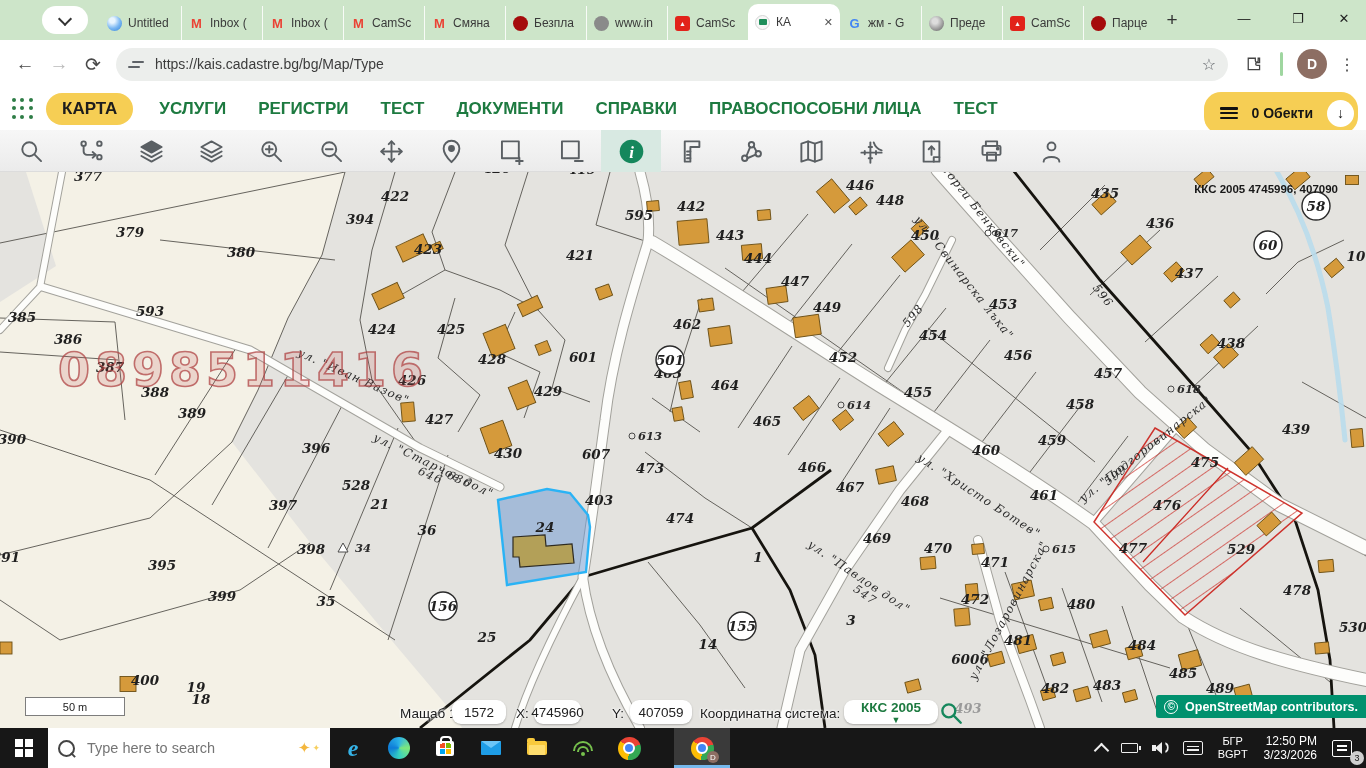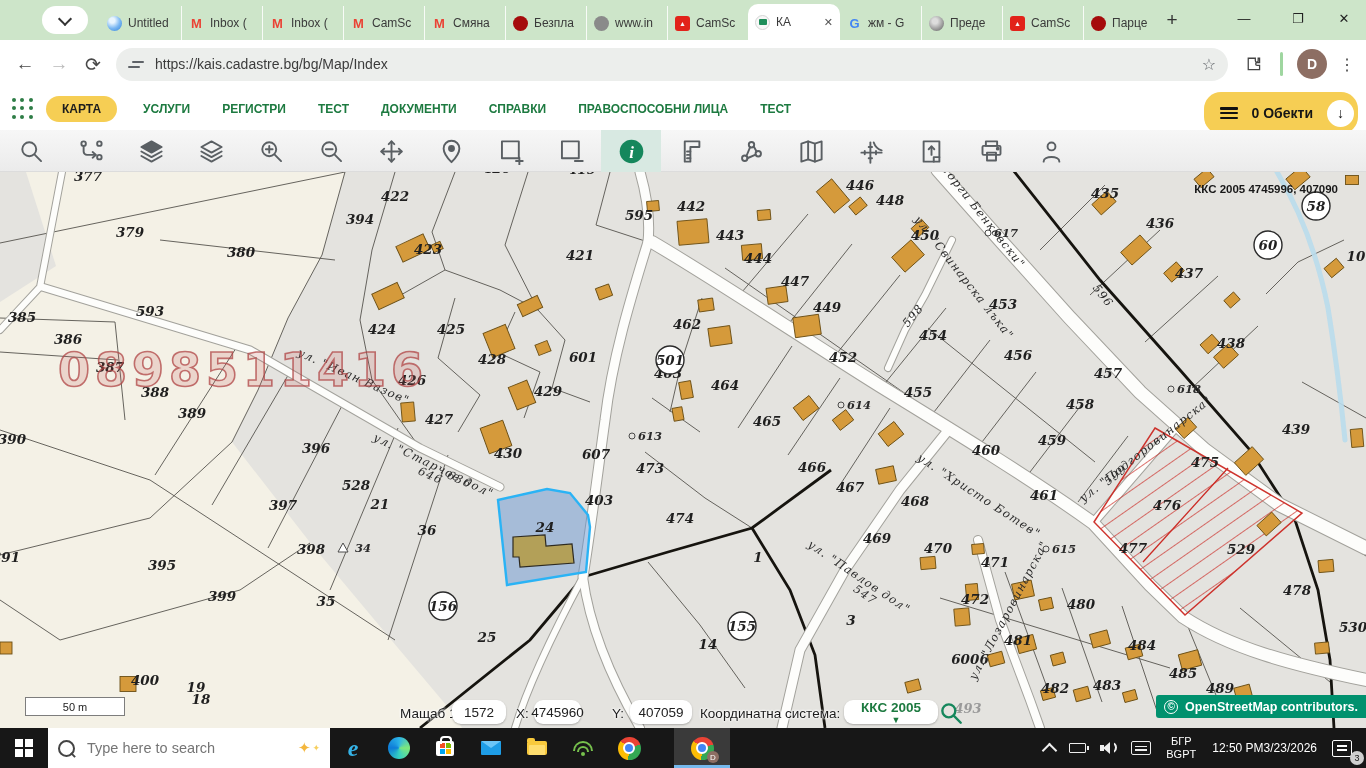--- a/index.html
+++ b/index.html
@@ -44,21 +44,21 @@
   #star-icon{font-size:16px;color:#5f6368;cursor:pointer;}
   #ext-icon{margin-left:16px;cursor:pointer;display:flex;}
   #profile-sep{width:3px;height:24px;background:#9fd6a0;margin:0 14px 0 16px;border-radius:2px;}
   #avatar{width:30px;height:30px;border-radius:50%;background:#8d6e63;color:#fff;font-size:14px;font-weight:bold;display:flex;align-items:center;justify-content:center;cursor:pointer;}
   #kebab{margin:0 10px 0 12px;color:#494949;font-size:16px;letter-spacing:0;cursor:pointer;}
 
   
   #sitenav{position:absolute;left:0;top:88px;width:1366px;height:42px;background:#fff;display:flex;align-items:center;}
   #grid-dots{width:22px;height:22px;margin:0 10px 0 12px;display:grid;grid-template-columns:repeat(3,1fr);gap:3px;cursor:pointer;}
   #grid-dots i{width:4px;height:4px;border-radius:50%;background:#2e7d46;}
-  .nav-item{font-size:12px;font-weight:bold;color:#1d7a40;margin:0 16px;cursor:pointer;white-space:nowrap;}
+  .nav-item{font-size:17px;font-weight:bold;color:#1d7a40;margin:0 16px;cursor:pointer;white-space:nowrap;}
   .nav-item.active{background:#f6ce54;color:#1d1d1d;padding:6px 16px;border-radius:16px;margin:0 10px 0 2px;}
   #objects-pill{position:absolute;right:8px;top:4px;height:42px;background:#f6ce54;border-radius:17px;display:flex;align-items:center;padding:0 4px 0 16px;cursor:pointer;}
   #objects-pill .burger{width:18px;height:12px;display:flex;flex-direction:column;justify-content:space-between;margin-right:14px;}
   #objects-pill .burger i{height:2.5px;background:#111;border-radius:1px;}
   #objects-label{font-size:14px;font-weight:bold;color:#161616;margin-right:14px;}
   #objects-pill .dl{width:27px;height:27px;border-radius:50%;background:#fff;display:flex;align-items:center;justify-content:center;font-size:14px;color:#111;}
 
   
   #maptoolbar{position:absolute;left:0;top:130px;width:1366px;height:42px;background:linear-gradient(#f7f7f7,#ebebeb);border-bottom:1px solid #dcdcdc;display:flex;padding-left:1px;box-sizing:border-box;}
   .tool{width:60px;height:42px;display:flex;align-items:center;justify-content:center;cursor:pointer;}
@@ -122,21 +122,21 @@
   .chevup{width:9px;height:9px;border-left:2px solid #eee;border-top:2px solid #eee;transform:rotate(45deg);margin-top:4px;}
   .batt{width:15px;height:8px;border:1.5px solid #eee;border-radius:1px;position:relative;}
   .batt::after{content:"";position:absolute;right:-4px;top:2px;width:2px;height:4px;background:#eee;}
   .spk{position:relative;width:17px;height:14px;}
   .spk b{position:absolute;left:0;top:4px;width:4px;height:6px;background:#eee;}
   .spk i{position:absolute;left:3px;top:1px;border-right:7px solid #eee;border-top:6px solid transparent;border-bottom:6px solid transparent;}
   .spk u{position:absolute;right:0;top:1px;width:11px;height:11px;border:2px solid #eee;border-radius:50%;clip-path:inset(0 0 0 70%);box-sizing:border-box;}
   .kbd{width:18px;height:12px;border:1.5px solid #eee;border-radius:2px;display:flex;flex-direction:column;justify-content:center;gap:2px;align-items:center;}
   .kbd i{width:12px;height:1.5px;background:#eee;}
   .lang{display:flex;flex-direction:column;align-items:center;color:#fff;font-size:11px;line-height:13px;padding:0 8px;}
-  .clock{display:flex;flex-direction:row;align-items:flex-end;color:#fff;font-size:12px;line-height:14px;padding:0 8px;}
+  .clock{display:flex;flex-direction:column;align-items:flex-end;color:#fff;font-size:12px;line-height:14px;padding:0 8px;}
   .notif{position:relative;width:18px;height:15px;border:1.8px solid #fff;border-radius:2px;display:flex;flex-direction:column;gap:2.5px;justify-content:center;align-items:center;}
   .notif i{width:10px;height:1.5px;background:#fff;}
   .nbadge{position:absolute;right:2px;bottom:3px;width:14px;height:14px;border-radius:50%;background:#cfcfcf;color:#1a1a1a;font-size:9px;display:flex;align-items:center;justify-content:center;}
 </style>
 </head>
 <body>
 
 <div id="screen">
 
   <div id="tabstrip">
@@ -206,21 +206,21 @@
 
   <div id="addressbar">
     <div class="nav-btn" style="margin-left:8px">←</div>
     <div class="nav-btn disabled">→</div>
     <div class="nav-btn">⟳</div>
     <div id="omnibox">
       <span id="site-icon">
           <i></i>
           <i></i>
         </span>
-      <span id="url-text">https://kais.cadastre.bg/bg/Map/Index</span>
+      <span id="url-text">https://kais.cadastre.bg/bg/Map/Type</span>
       <span id="star-icon">☆</span>
     </div>
     <span id="ext-icon">
       <svg width="20" height="20" viewBox="0 0 24 24" fill="none" stroke="#444" stroke-width="1.8">
           <path d="M10 4h4v3.5a2 2 0 1 0 4 0V4h2v6h-3.5a2 2 0 1 0 0 4H20v6H4V4h6z" transform="scale(0.85) translate(2,2)"></path>
         </svg>
     </span>
     <span id="profile-sep"></span>
     <div id="avatar">D</div>
     <div id="kebab">⋮</div>

